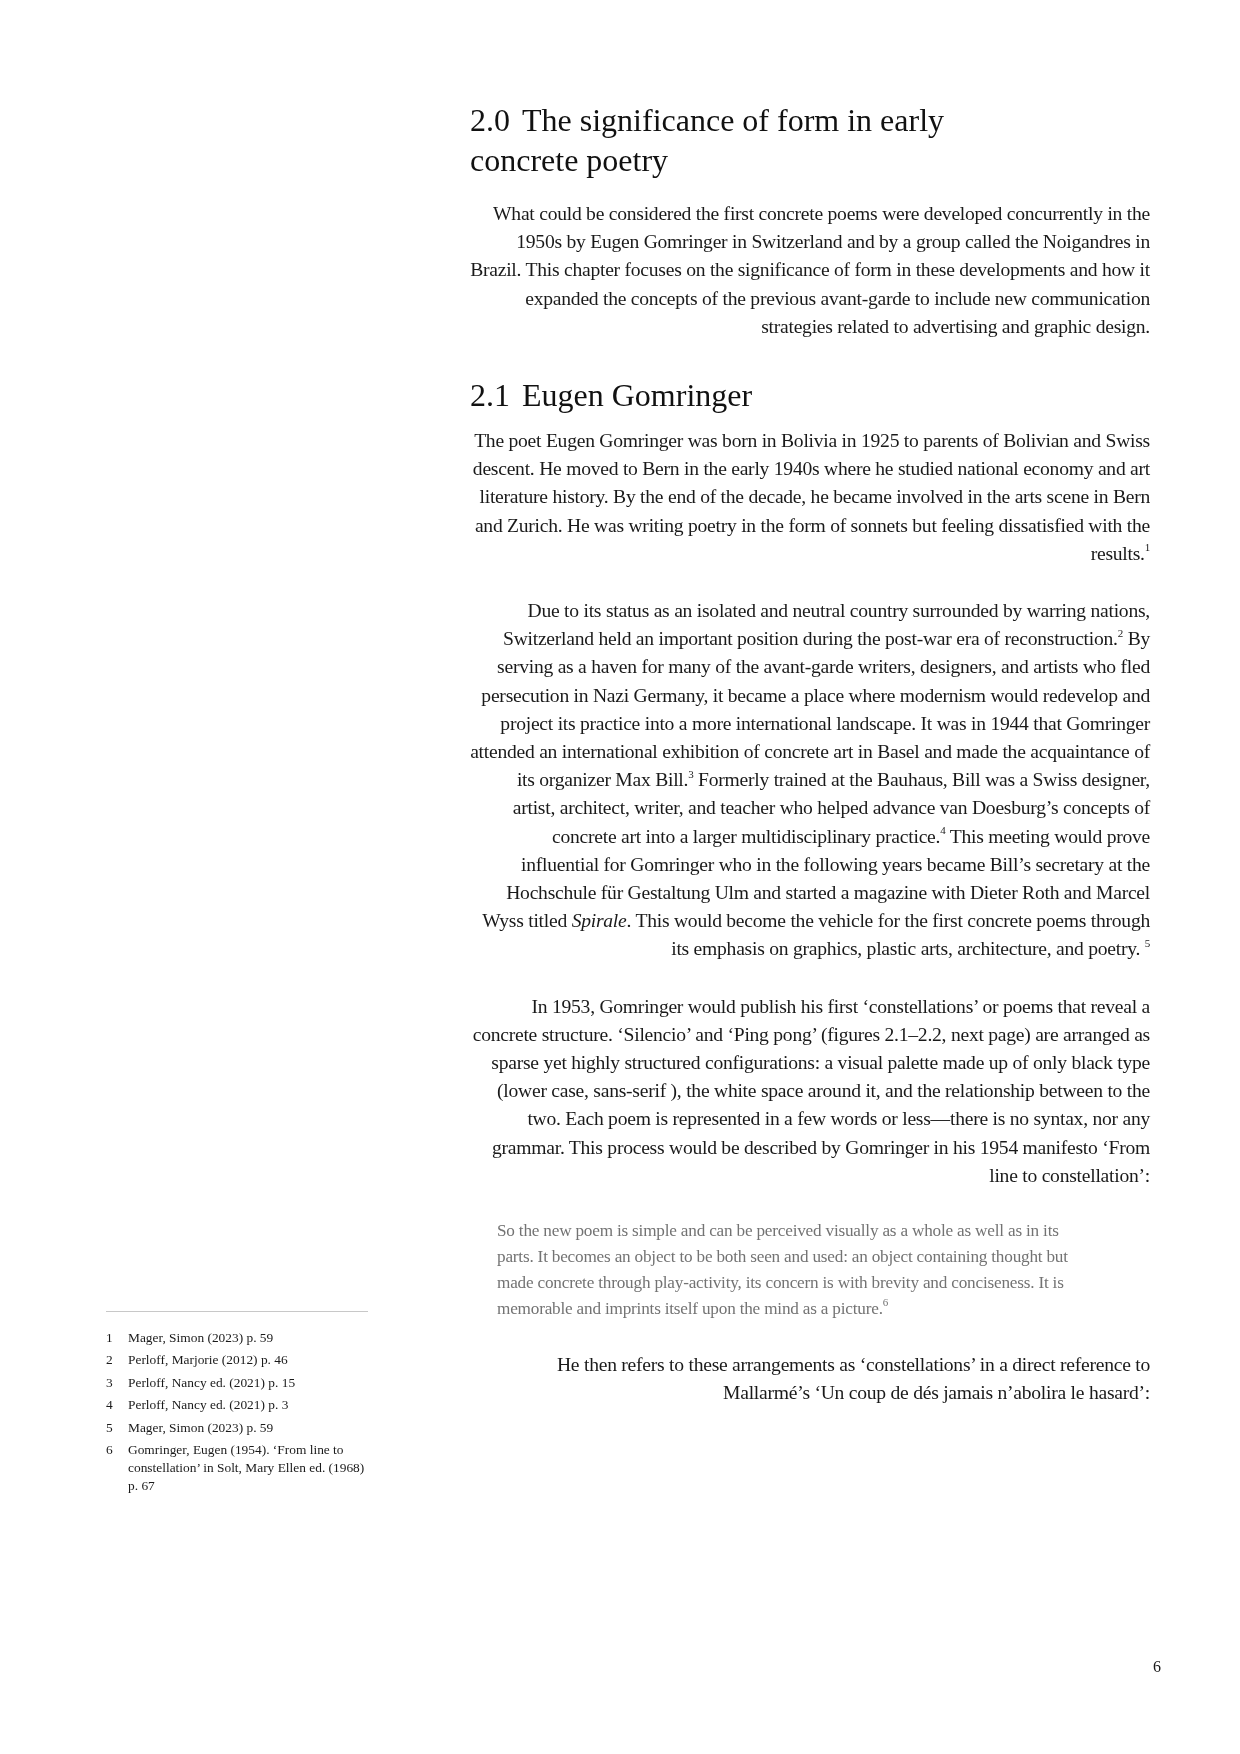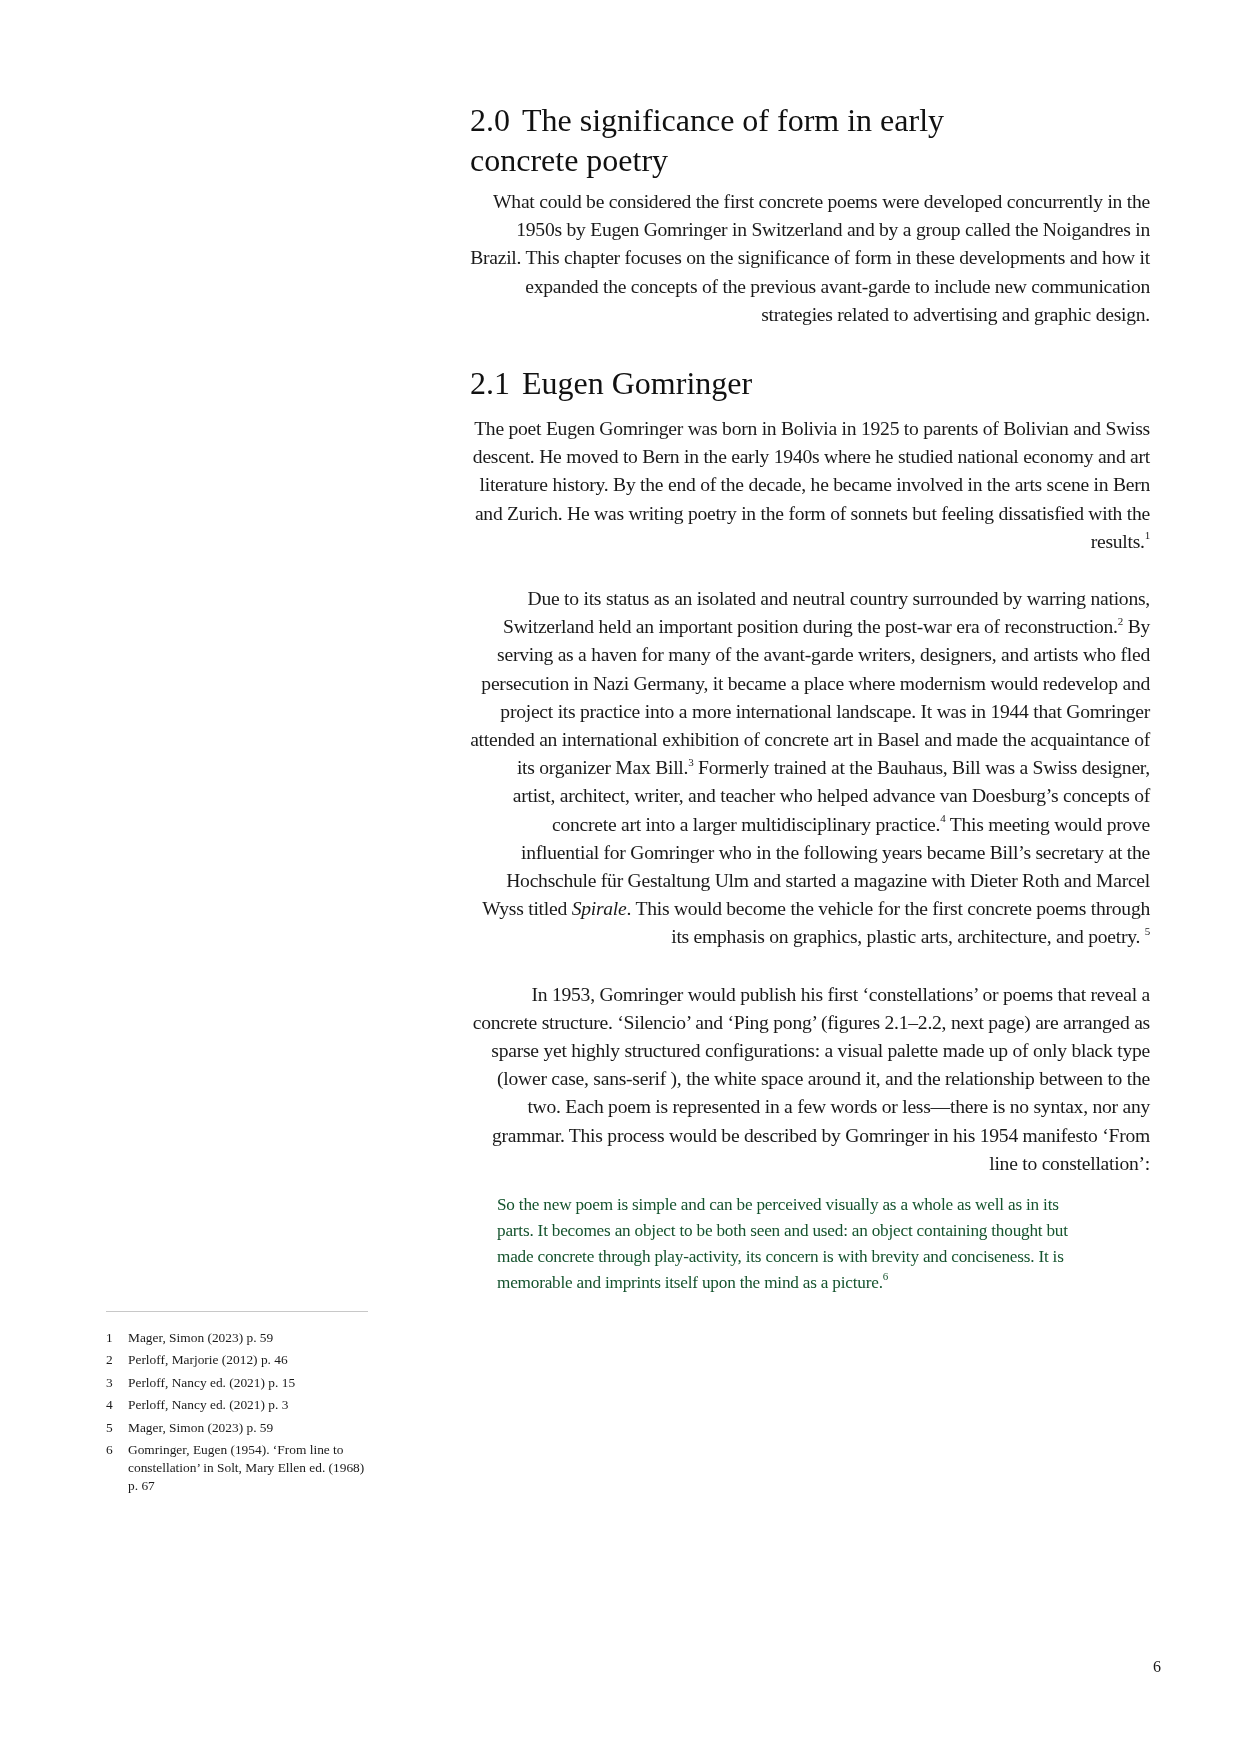--- a/index.html
+++ b/index.html
@@ -24,44 +24,44 @@
     h2 {
       font-weight: normal;
       font-size: 32px;
       line-height: 40px;
       margin: 0;
       color: #111;
     }
     h2 .num {
       margin-right: 12px;
     }
-    .sec-2-0 h2 { margin-bottom: 8px; }
+    .sec-2-0 h2 { margin-bottom: 20px; }
     .sec-2-1 { margin-top: 34px; }
     .sec-2-1 h2 { margin-bottom: 12px; }
     p {
       margin: 0;
       font-size: 19.6px;
       line-height: 28.2px;
       letter-spacing: -0.25px;
       text-align: right;
     }
     p.indent { text-indent: 22px; margin-top: 29px; }
     sup {
       font-size: 11px;
       line-height: 0;
       vertical-align: super;
       position: relative;
       top: -1px;
     }
     em { font-style: italic; }
     blockquote {
-      margin: 14px 0 16px 27px;
+      margin: 28px 0 16px 27px;
       font-size: 17.2px;
       line-height: 26px;
-      color: #14532d;
+      color: #737373;
       letter-spacing: -0.2px;
       width: 600px;
     }
     .footnotes {
       position: absolute;
       left: 106px;
       top: 1311px;
       width: 262px;
     }
     .footnote-rule {
@@ -110,20 +110,21 @@
     </h2>
 
     <p><span>The poet Eugen Gomringer was born in Bolivia in 1925 to parents of Bolivian and Swiss descent. He moved to Bern in the early 1940s where he studied national economy and art literature history. By the end of the decade, he became involved in the arts scene in Bern and Zurich. He was writing poetry in the form of sonnets but feeling dissatisfied with the results.</span><sup>1</sup></p>
 
     <p class="indent"><span>Due to its status as an isolated and neutral country surrounded by warring nations, Switzerland held an important position during the post-war era of reconstruction.</span><sup>2</sup><span> By serving as a haven for many of the avant-garde writers, designers, and artists who fled persecution in Nazi Germany, it became a place where modernism would redevelop and project its practice into a more international landscape. It was in 1944 that Gomringer attended an international exhibition of concrete art in Basel and made the acquaintance of its organizer Max Bill.</span><sup>3</sup><span> Formerly trained at the Bauhaus, Bill was a Swiss designer, artist, architect, writer, and teacher who helped advance van Doesburg’s concepts of concrete art into a larger multidisciplinary practice.</span><sup>4</sup><span> This meeting would prove influential for Gomringer who in the following years became Bill’s secretary at the Hochschule für Gestaltung Ulm and started a magazine with Dieter Roth and Marcel Wyss titled </span><em>Spirale</em><span>. This would become the vehicle for the first concrete poems through its emphasis on graphics, plastic arts, architecture, and poetry. </span><sup>5</sup></p>
 
     <p class="indent">In 1953, Gomringer would publish his first ‘constellations’ or poems that reveal a concrete structure. ‘Silencio’ and ‘Ping pong’ (figures 2.1–2.2, next page) are arranged as sparse yet highly structured configurations: a visual palette made up of only black type (lower case, sans-serif ), the white space around it, and the relationship between to the two. Each poem is represented in a few words or less—there is no syntax, nor any grammar. This process would be described by Gomringer in his 1954 manifesto ‘From line to constellation’:</p>
 
     <blockquote><span>So the new poem is simple and can be perceived visually as a whole as well as in its parts. It becomes an object to be both seen and used: an object containing thought but made concrete through play-activity, its concern is with brevity and conciseness. It is memorable and imprints itself upon the mind as a picture.</span><sup>6</sup></blockquote>
 
+    <p class="indent">He then refers to these arrangements as ‘constellations’ in a direct reference to Mallarmé’s ‘Un coup de dés jamais n’abolira le hasard’:</p>
   </section>
 </div>
 
 <div class="footnotes">
   <div class="footnote-rule"></div>
   <div class="fn">
     <span class="fn-num">1</span>
     <span class="fn-text">Mager, Simon (2023) p. 59</span>
   </div>
   <div class="fn">

